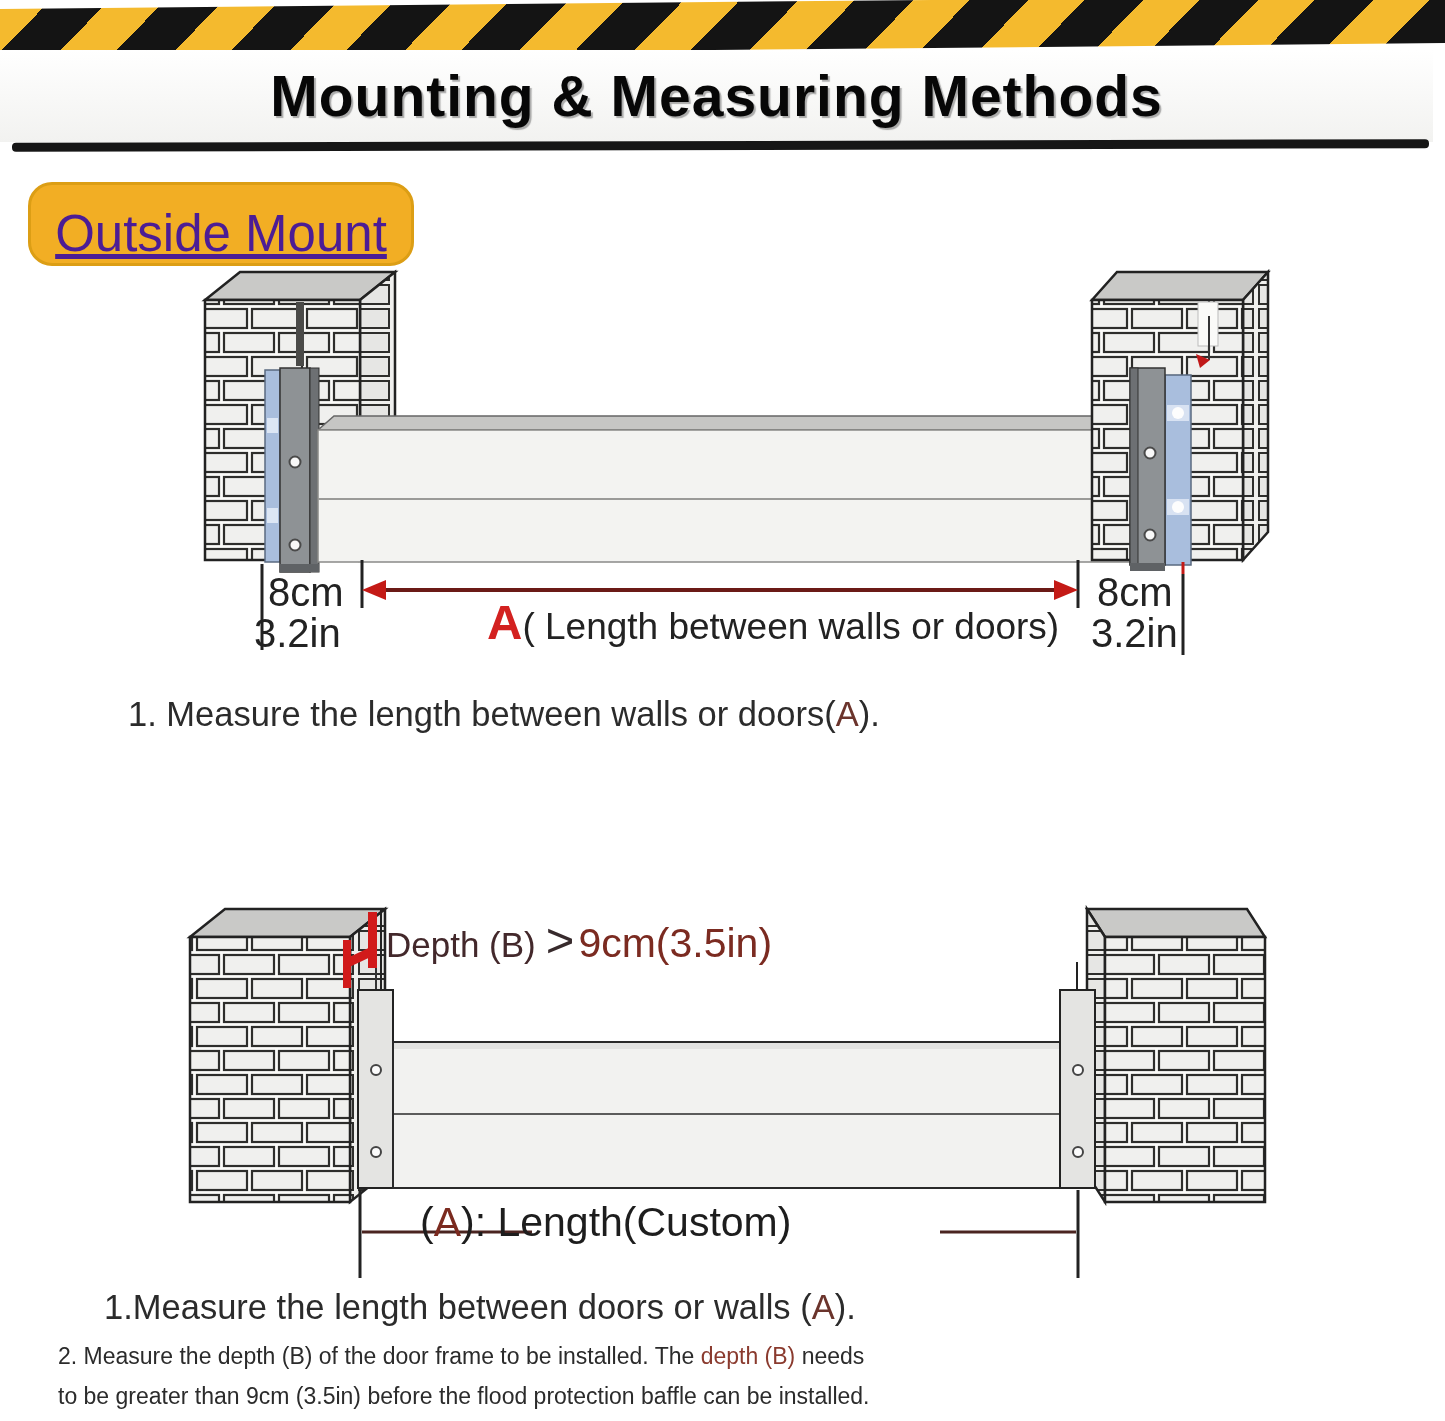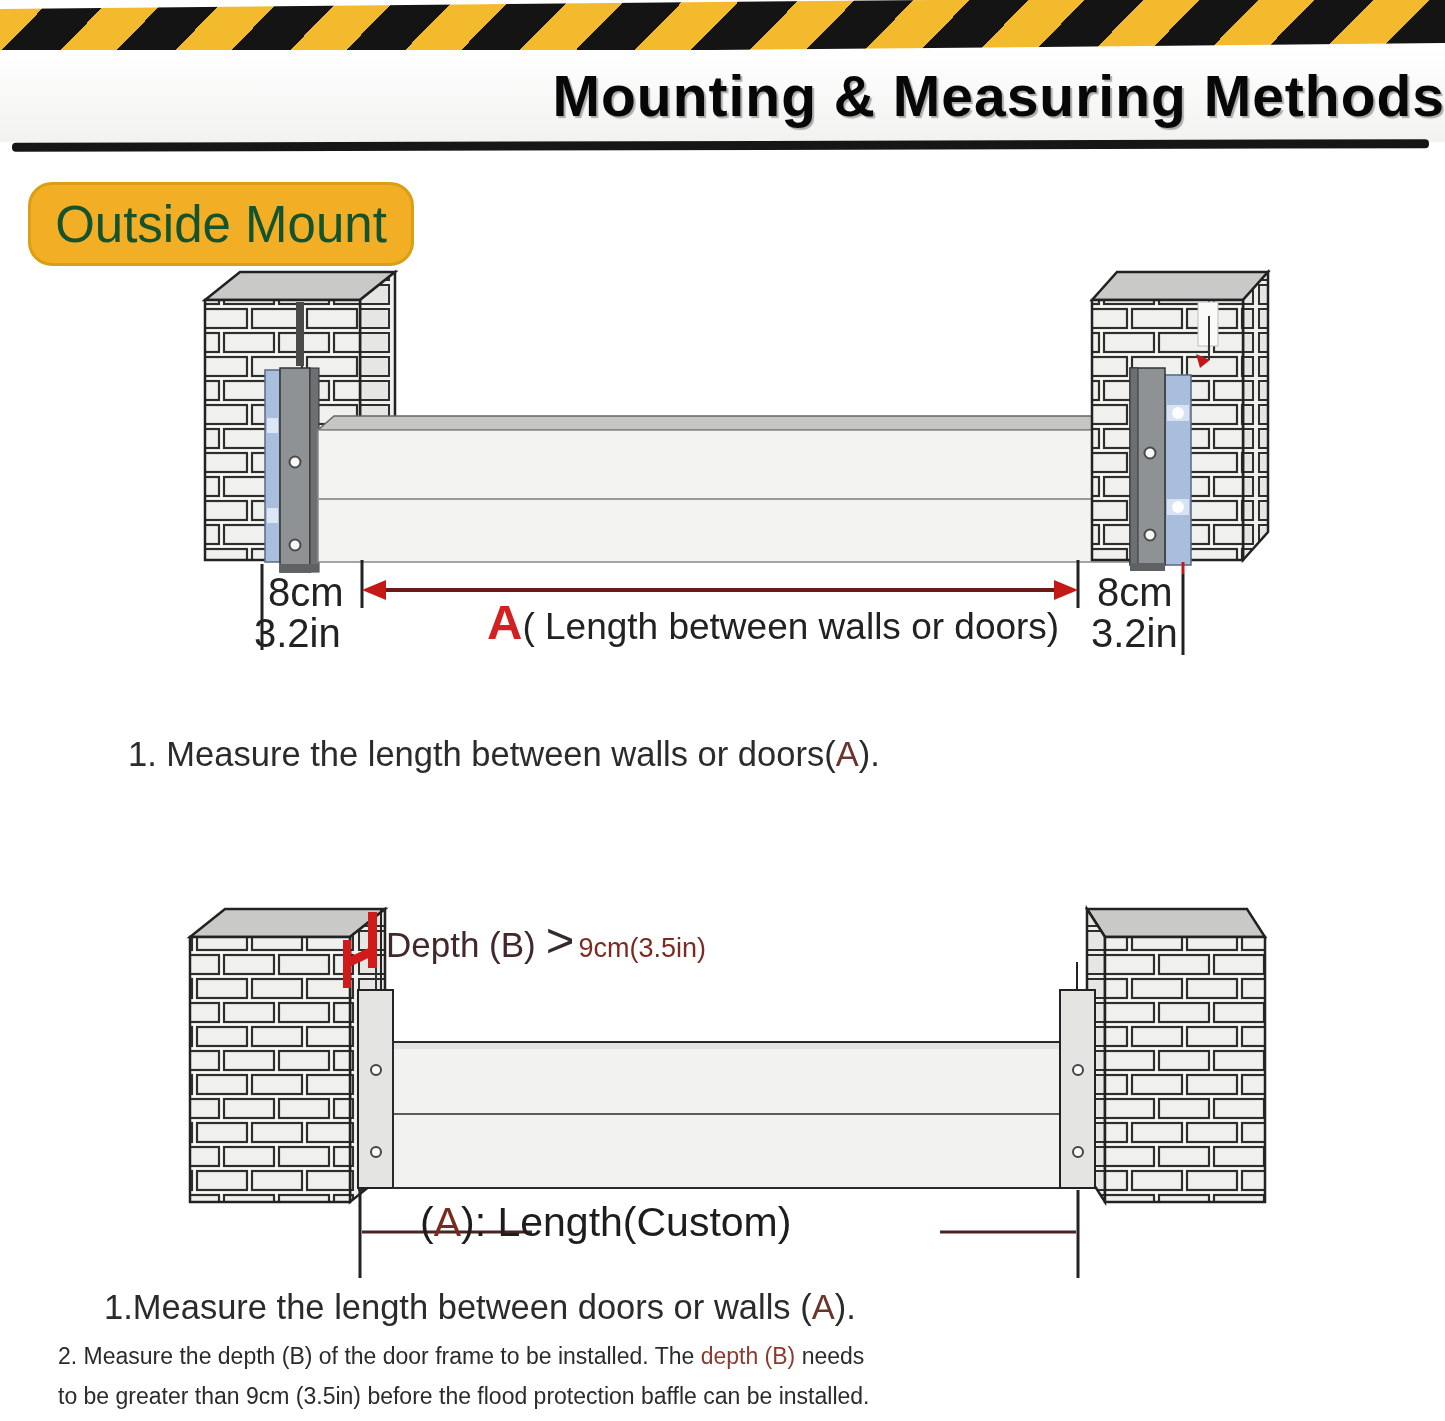--- a/index.html
+++ b/index.html
@@ -7,63 +7,63 @@
     position:relative;width:1445px;height:1421px;background:#ffffff;
     font-family:"Liberation Sans", sans-serif;overflow:hidden;
   }
   
   .stripe-band{
     position:absolute;left:-14px;right:-14px;top:2px;height:48px;
     transform:rotate(-0.55deg);
     background:repeating-linear-gradient(135deg,#f4ba2e 0 40px,#141414 40px 82px);
   }
   .title-band{
-    position:absolute;left:0;right:0;top:50px;height:92px;
+    position:absolute;left:0;right:12px;top:50px;height:92px;
     background:linear-gradient(#ffffff,#f2f2f0);
-    display:flex;align-items:center;justify-content:flex-end;
+    display:flex;align-items:center;justify-content:center;
   }
   .page-title{
     font-size:57px;font-weight:700;color:#070707;letter-spacing:1px;
     text-shadow:2px 2px 1px rgba(110,110,110,.55);
     white-space:nowrap;
   }
   .header-bar{
     position:absolute;left:12px;right:16px;top:141px;height:9px;
     background:#161616;border-radius:4px;transform:rotate(-0.15deg);
   }
   
   .badge{
     position:absolute;width:386px;height:84px;background:#f2ae24;
     border:3px solid #dc9e15;border-radius:24px;box-sizing:border-box;
-    display:flex;align-items:center;justify-content:center;
-    font-size:51px;color:#14532d;white-space:nowrap;
+    display:flex;align-items:flex-end;justify-content:center;
+    font-size:51px;color:#4c1d95;white-space:nowrap;text-decoration:underline;
   }
   .badge.outside{left:28px;top:182px;}
   .badge.inside{left:25px;top:806px;}
   
   .diag{position:absolute;left:140px;width:1180px;height:420px;}
   .diag.one{top:258px;}
   .diag.two{top:880px;}
   
   .m-num{position:absolute;font-size:40px;color:#222;white-space:nowrap;}
   .m1-cm-left{left:268px;top:570px;}
   .m1-in-left{left:254px;top:611px;}
   .m1-cm-right{left:1097px;top:570px;}
   .m1-in-right{left:1091px;top:611px;}
   .span-label{position:absolute;left:487px;top:598px;display:flex;align-items:baseline;white-space:nowrap;}
   .span-a{font-size:49px;font-weight:700;color:#d32120;line-height:1;}
   .span-text{font-size:37px;color:#222;}
   .instr{position:absolute;font-size:34.5px;color:#2b2b2b;line-height:48px;white-space:nowrap;}
-  .instr.outside-i{left:128px;top:690px;margin-top:40px;}
+  .instr.outside-i{left:128px;top:690px;}
   .red-dim{color:#7b2a1f;}
   .red-a{color:#6b342c;}
   .depth-label{position:absolute;left:386px;top:916px;display:flex;align-items:baseline;white-space:nowrap;}
   .depth-pre{font-size:35px;color:#43282b;}
   .depth-gt{font-size:49px;color:#372a2c;margin:0 4px 0 10px;line-height:1;}
-  .depth-val{font-size:27px;color:#7b2b21;text-align:right;}
+  .depth-val{font-size:41px;color:#7b2b21;text-align:right;}
   .length-label{position:absolute;left:420px;top:1199px;width:600px;text-align:left;
     font-size:41px;color:#1d1d1d;white-space:nowrap;}
   .b-instr1{position:absolute;left:104px;top:1288px;font-size:34.5px;color:#2b2b2b;white-space:nowrap;}
   .b-instr2{position:absolute;left:58px;top:1336px;width:1330px;
     font-size:23px;line-height:40px;color:#2b2b2b;}
   .red-depth{color:#8a3a2e;}
 </style>
 </head>
 <body>
 

